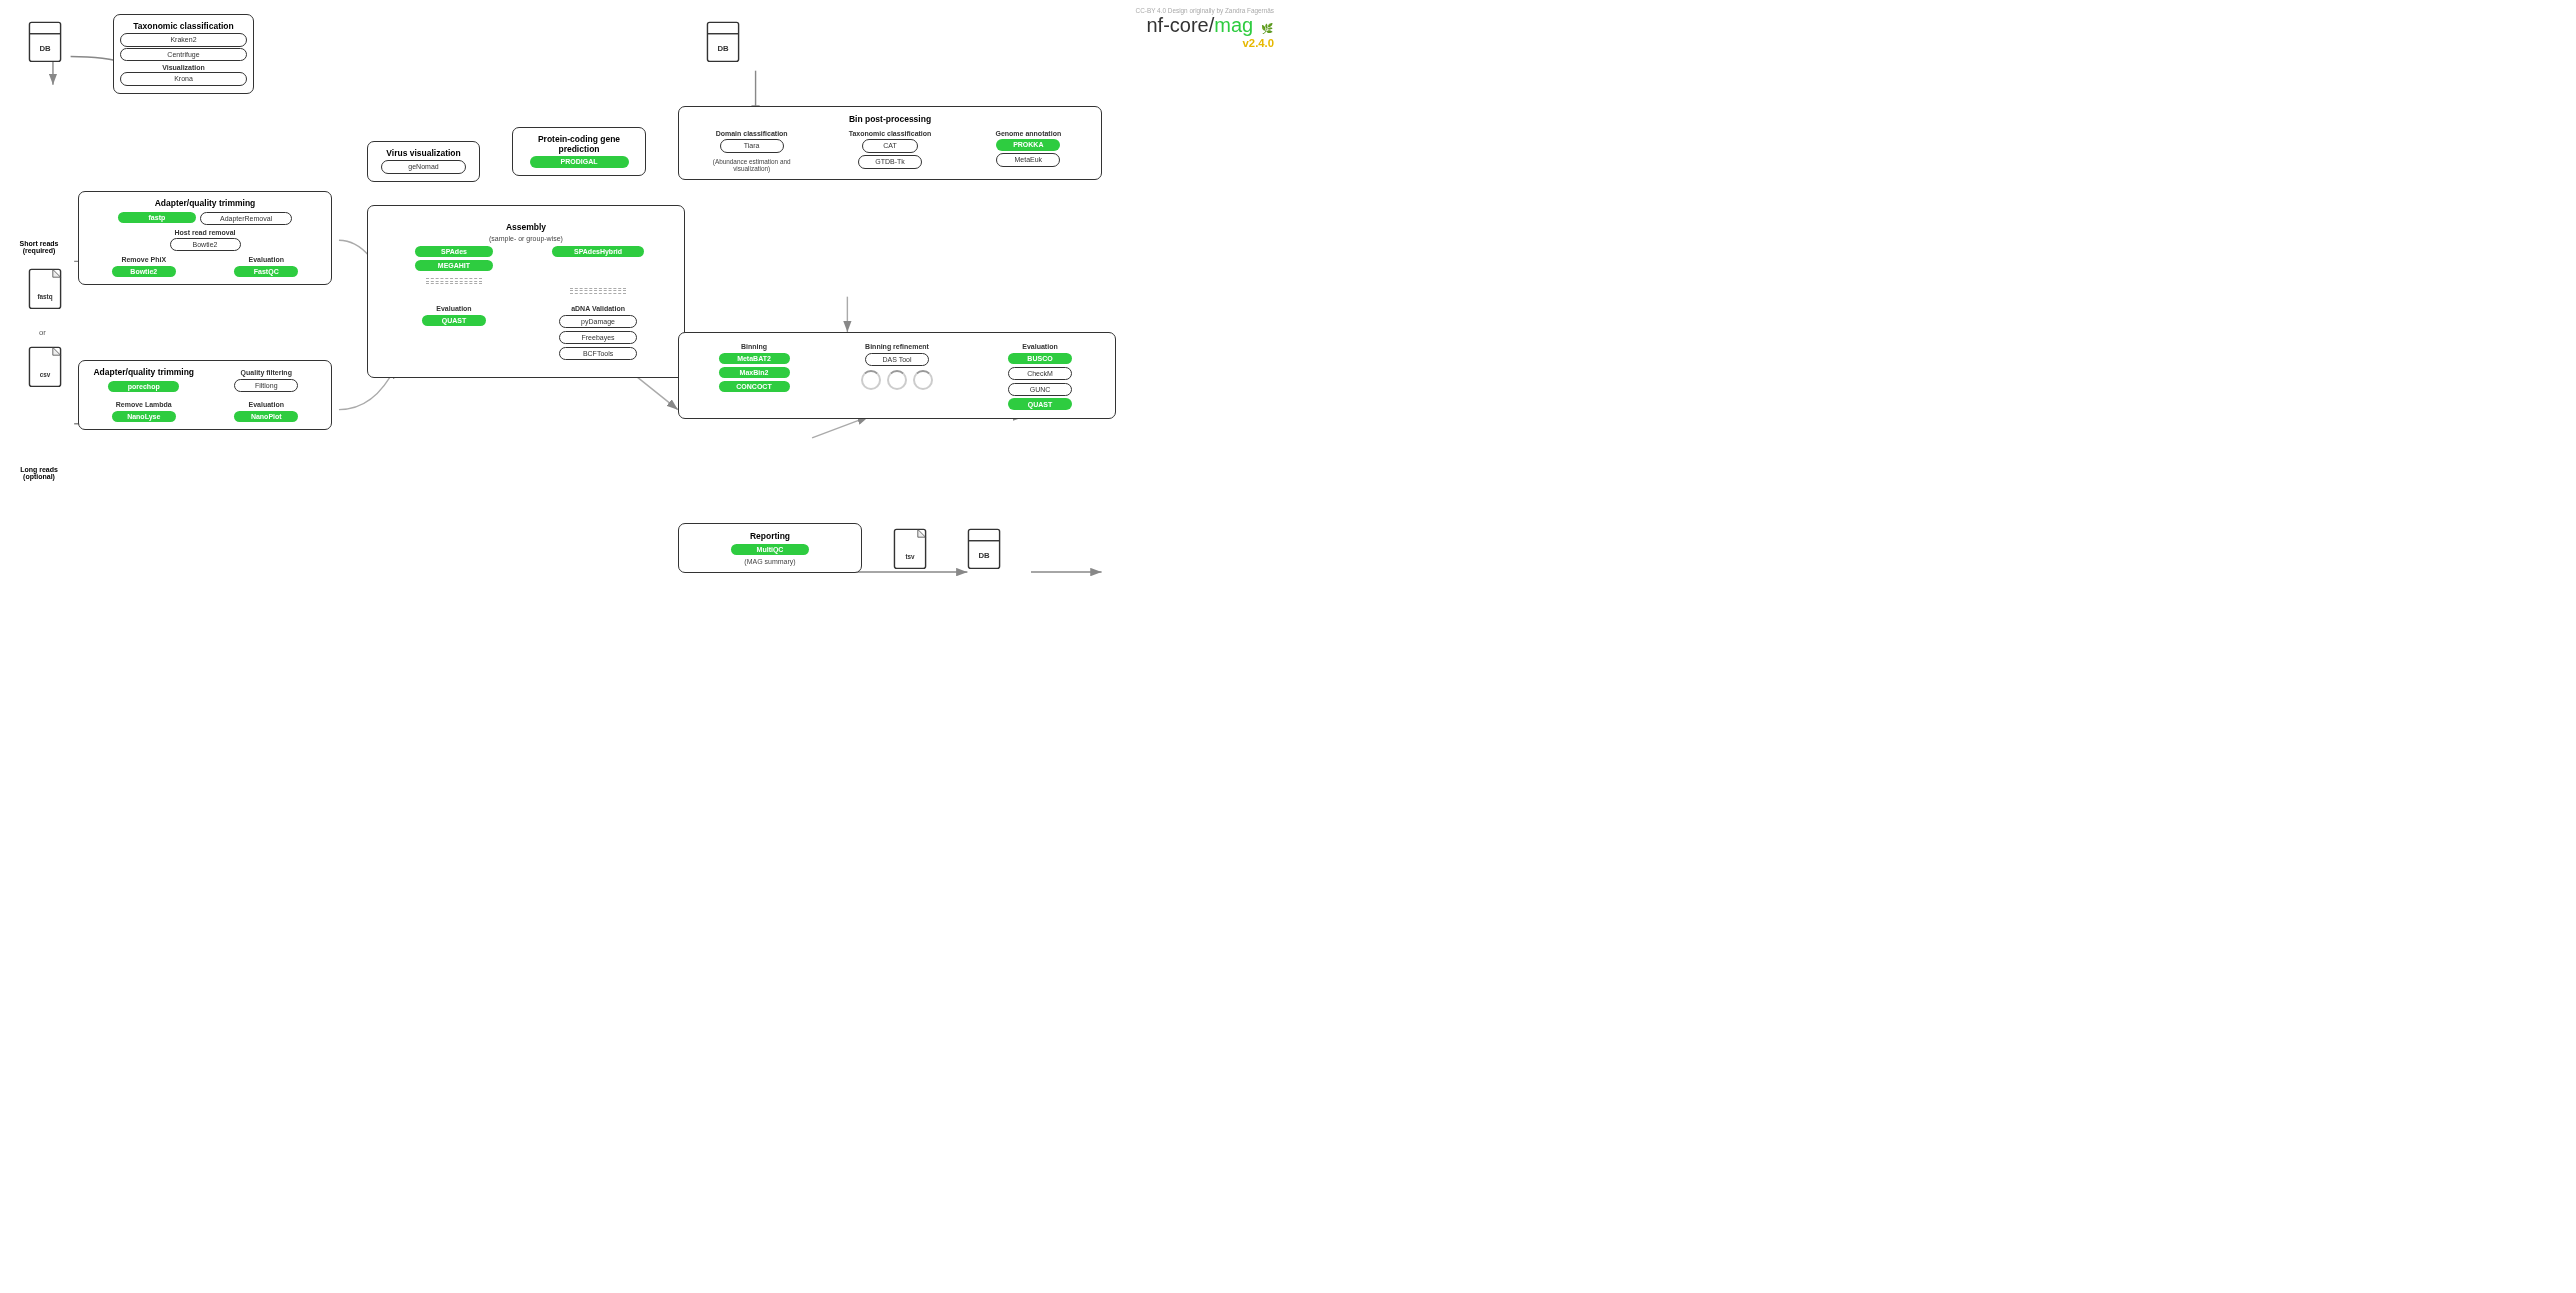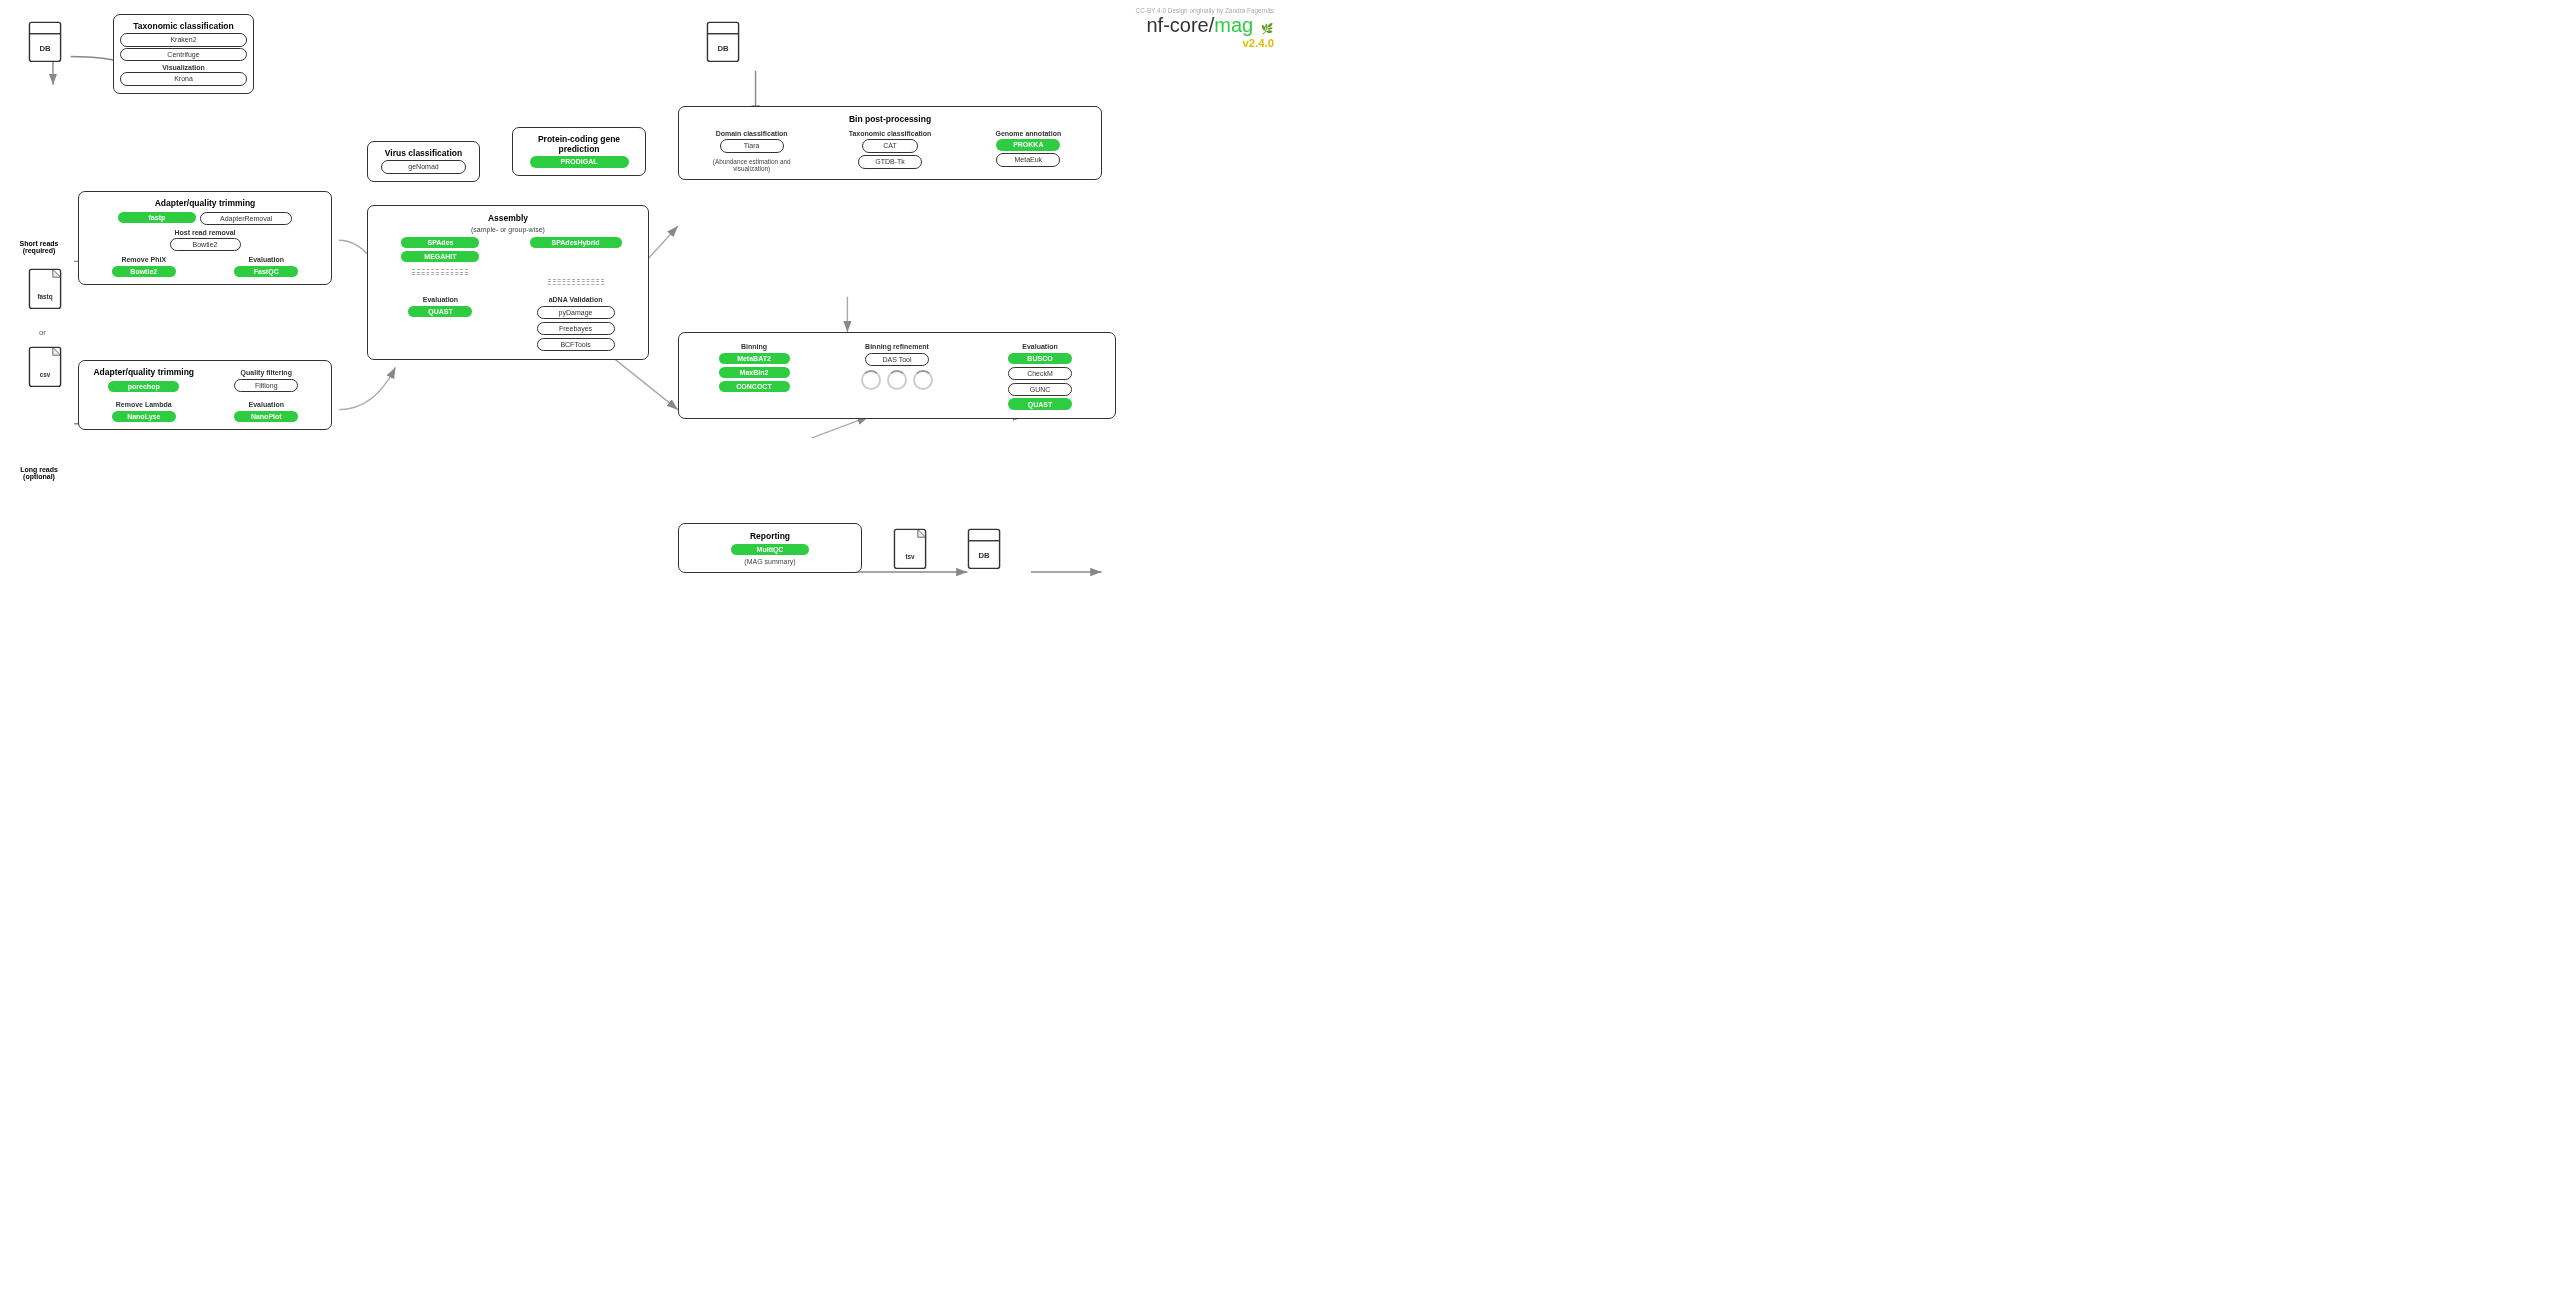--- a/index.html
+++ b/index.html
@@ -263,30 +263,30 @@
         <div class="pill-green" style="width:64px;">NanoLyse</div>
       </div>
       <div class="col" style="flex:1;align-items:center;">
         <div class="section-label">Evaluation</div>
         <div class="pill-green" style="width:64px;">NanoPlot</div>
       </div>
     </div>
   </div>
 
   <div class="box" style="left:367px;top:141px;width:113px;padding:5.6px;">
-    <div class="box-title">Virus classification</div>
+    <div class="box-title">Virus visualization</div>
     <div class="pill-white" style="width:85px;">geNomad</div>
   </div>
 
   <div class="box" style="left:512px;top:127px;width:134px;padding:5.6px;">
     <div class="box-title">Protein-coding gene prediction</div>
     <div class="pill-green" style="width:99px;">PRODIGAL</div>
   </div>
 
-  <div class="box" style="left:367px;top:205px;width:282px;padding:7px;">
+  <div class="box" style="left:367px;top:205px;width:318px;padding:16px;">
     <div class="box-title">Assembly</div>
     <div class="box-subtitle">(sample- or group-wise)</div>
     <div class="two-col">
       <div class="col" style="flex:1;align-items:center;">
         <div class="pill-green" style="width:78px;">SPAdes</div>
         <div class="pill-green" style="width:78px;">MEGAHIT</div>
 
         <div class="dashed-lines-group" style="margin-top:4.2px;">
           <div style="border-top:1.4px dashed #aaa;width:56px;margin:1.4px 0;"></div>
           <div style="border-top:1.4px dashed #aaa;width:56px;margin:1.4px 0;"></div>

